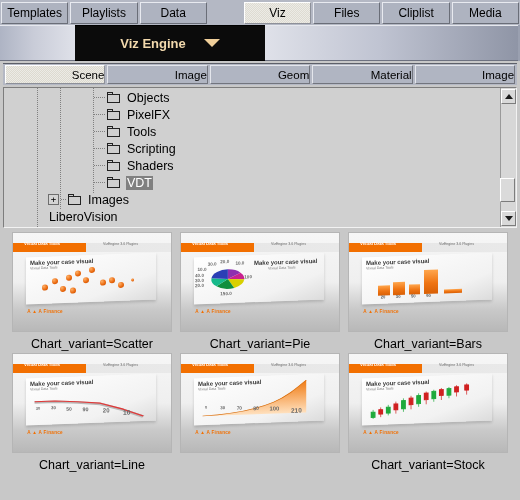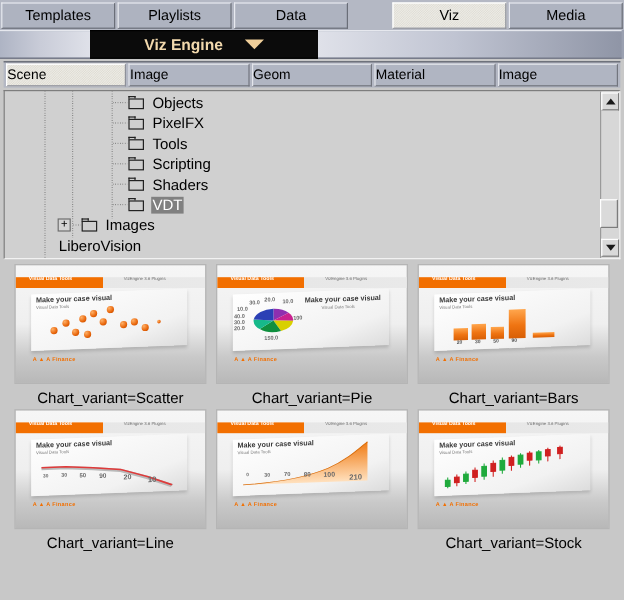--- a/index.html
+++ b/index.html
@@ -26,39 +26,39 @@
     background:#ecebe6;
     background-image:
       linear-gradient(45deg,#dedbd2 25%,transparent 25%,transparent 75%,#dedbd2 75%),
       linear-gradient(45deg,#dedbd2 25%,transparent 25%,transparent 75%,#dedbd2 75%);
     background-size:2px 2px;background-position:0 0,1px 1px;
     border-top:1px solid #fff;border-left:1px solid #fff;
     border-right:1px solid #8d9099;border-bottom:1px solid #8d9099;margin-left:36px;
   }
 
   
-  .enginebar{height:24px;position:relative;background:#9aa0b0;display:flex;align-items:stretch;}
+  .enginebar{height:36px;position:relative;background:#9aa0b0;display:flex;align-items:stretch;}
   .grad-l{width:75px;background:linear-gradient(to right,#aeb4c4 0%,#c9ccd8 45%,#dfe1e9 100%);
           border-top:1px solid #e6e8ee;border-bottom:1px solid #6d7180;}
   .engine-center{
     flex:0 0 190px;background:#0b0b0b;color:#f2d9ad;
     display:flex;align-items:center;justify-content:center;gap:18px;
     font-size:13px;font-weight:bold;
     border-top:1px solid #000;border-bottom:1px solid #000;
   }
   .caret{width:0;height:0;border-left:8px solid transparent;border-right:8px solid transparent;
          border-top:8px solid #f0cf9a;}
   .grad-r{flex:1;background:linear-gradient(to right,#dfe1e9 0%,#c0c4d2 45%,#8f95a6 100%);
           border-top:1px solid #e6e8ee;border-bottom:1px solid #6d7180;margin-right:2px;}
 
   
   .cattabs{display:flex;height:22px;background:#b4b8c4;border-top:1px solid #5d6069;
            margin:2px 3px 0 3px;padding:1px;box-sizing:border-box;}
   .cat{
-    flex:1 1 0;margin:0 1px;display:flex;align-items:center;justify-content:flex-start;
+    flex:1 1 0;margin:0 1px;display:flex;align-items:center;justify-content:flex-end;
     font-size:11.5px;color:#000;background:#b0b5c2;
     border-top:1px solid #e4e6ec;border-left:1px solid #e4e6ec;
     border-right:1px solid #72757e;border-bottom:1px solid #72757e;cursor:default;
   }
   .cat.sel{
     background:#ecebe6;
     background-image:
       linear-gradient(45deg,#dddacf 25%,transparent 25%,transparent 75%,#dddacf 75%),
       linear-gradient(45deg,#dddacf 25%,transparent 25%,transparent 75%,#dddacf 75%);
     background-size:2px 2px;background-position:0 0,1px 1px;
@@ -149,20 +149,26 @@
         <span>Templates</span>
       </div>
     <div class="tab">
         <span>Playlists</span>
       </div>
     <div class="tab">
         <span>Data</span>
       </div>
     <div class="tab sel">
         <span>Viz</span>
+      </div>
+    <div class="tab">
+        <span>Files</span>
+      </div>
+    <div class="tab">
+        <span>Cliplist</span>
       </div>
     <div class="tab">
         <span>Media</span>
       </div>
   </div>
 
   <div class="enginebar">
     <div class="grad-l"></div>
     <div class="engine-center">
       <span>Viz Engine</span>

